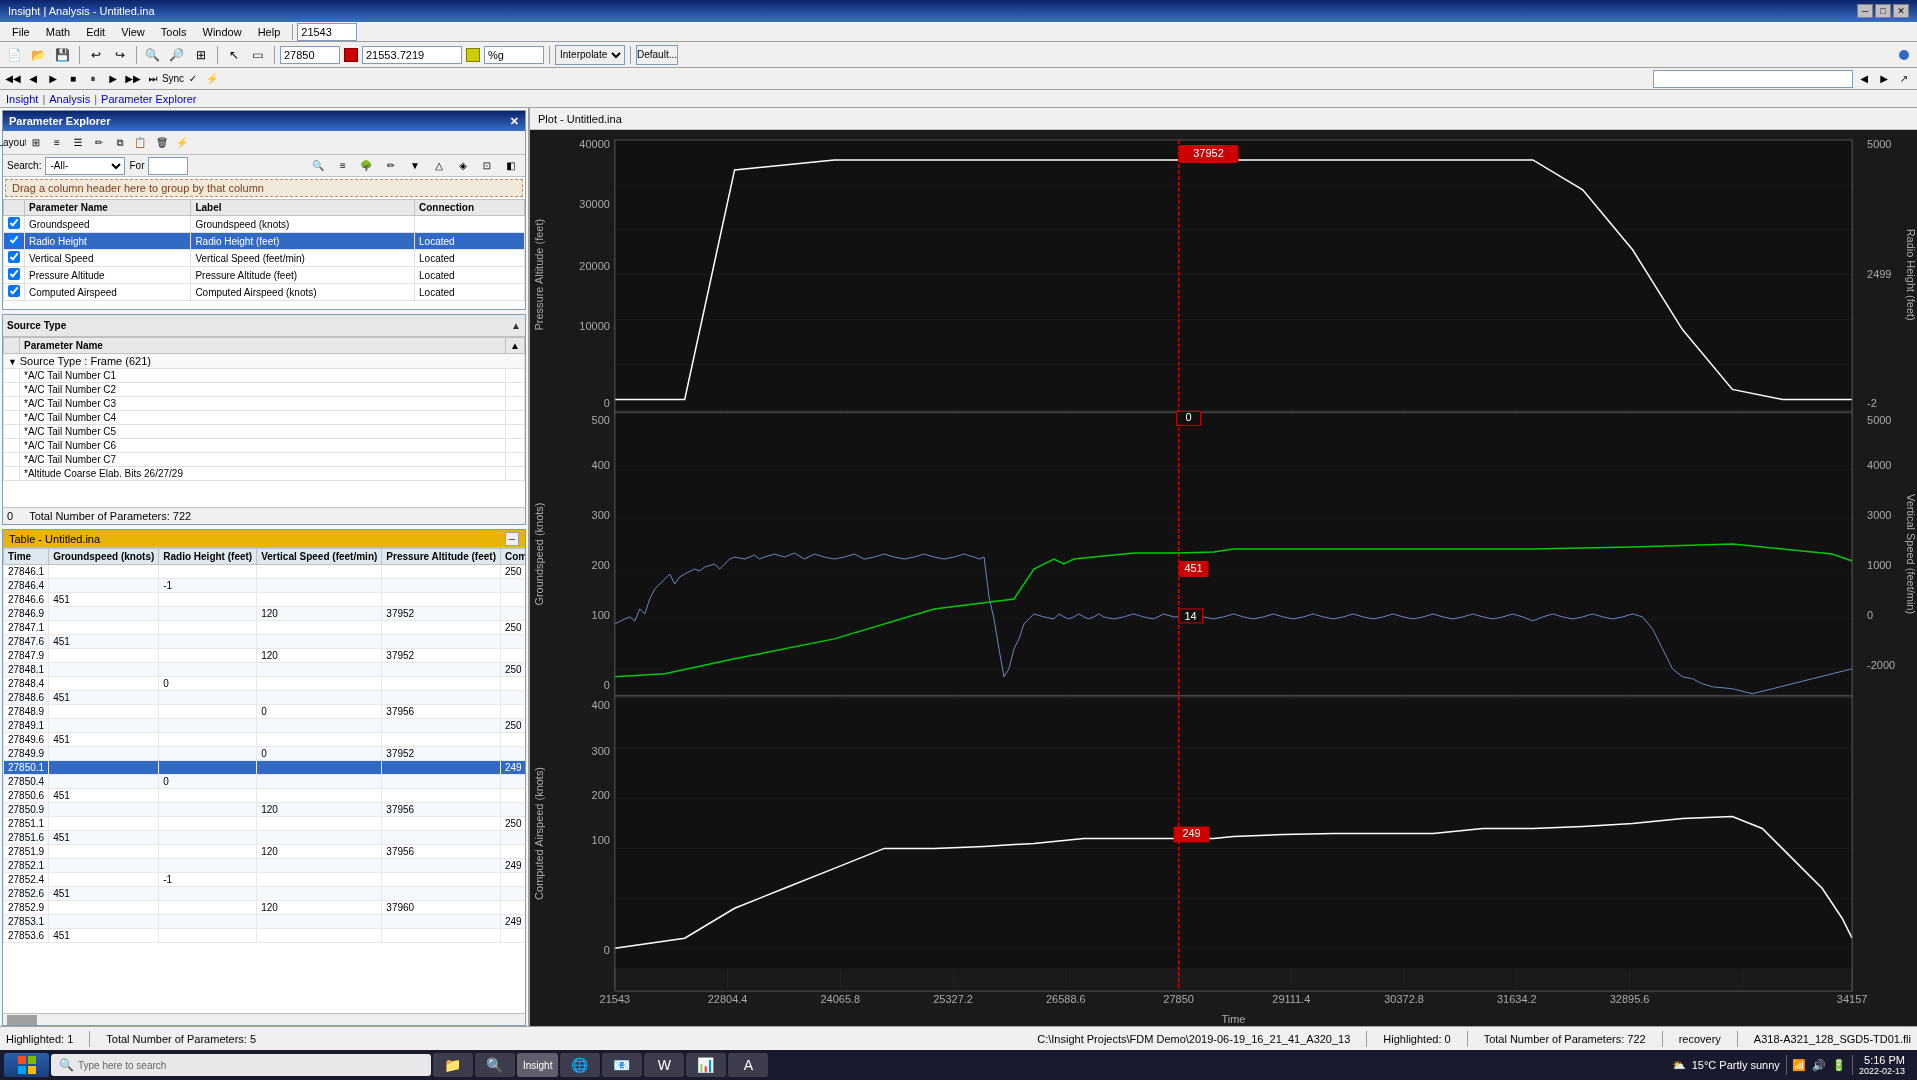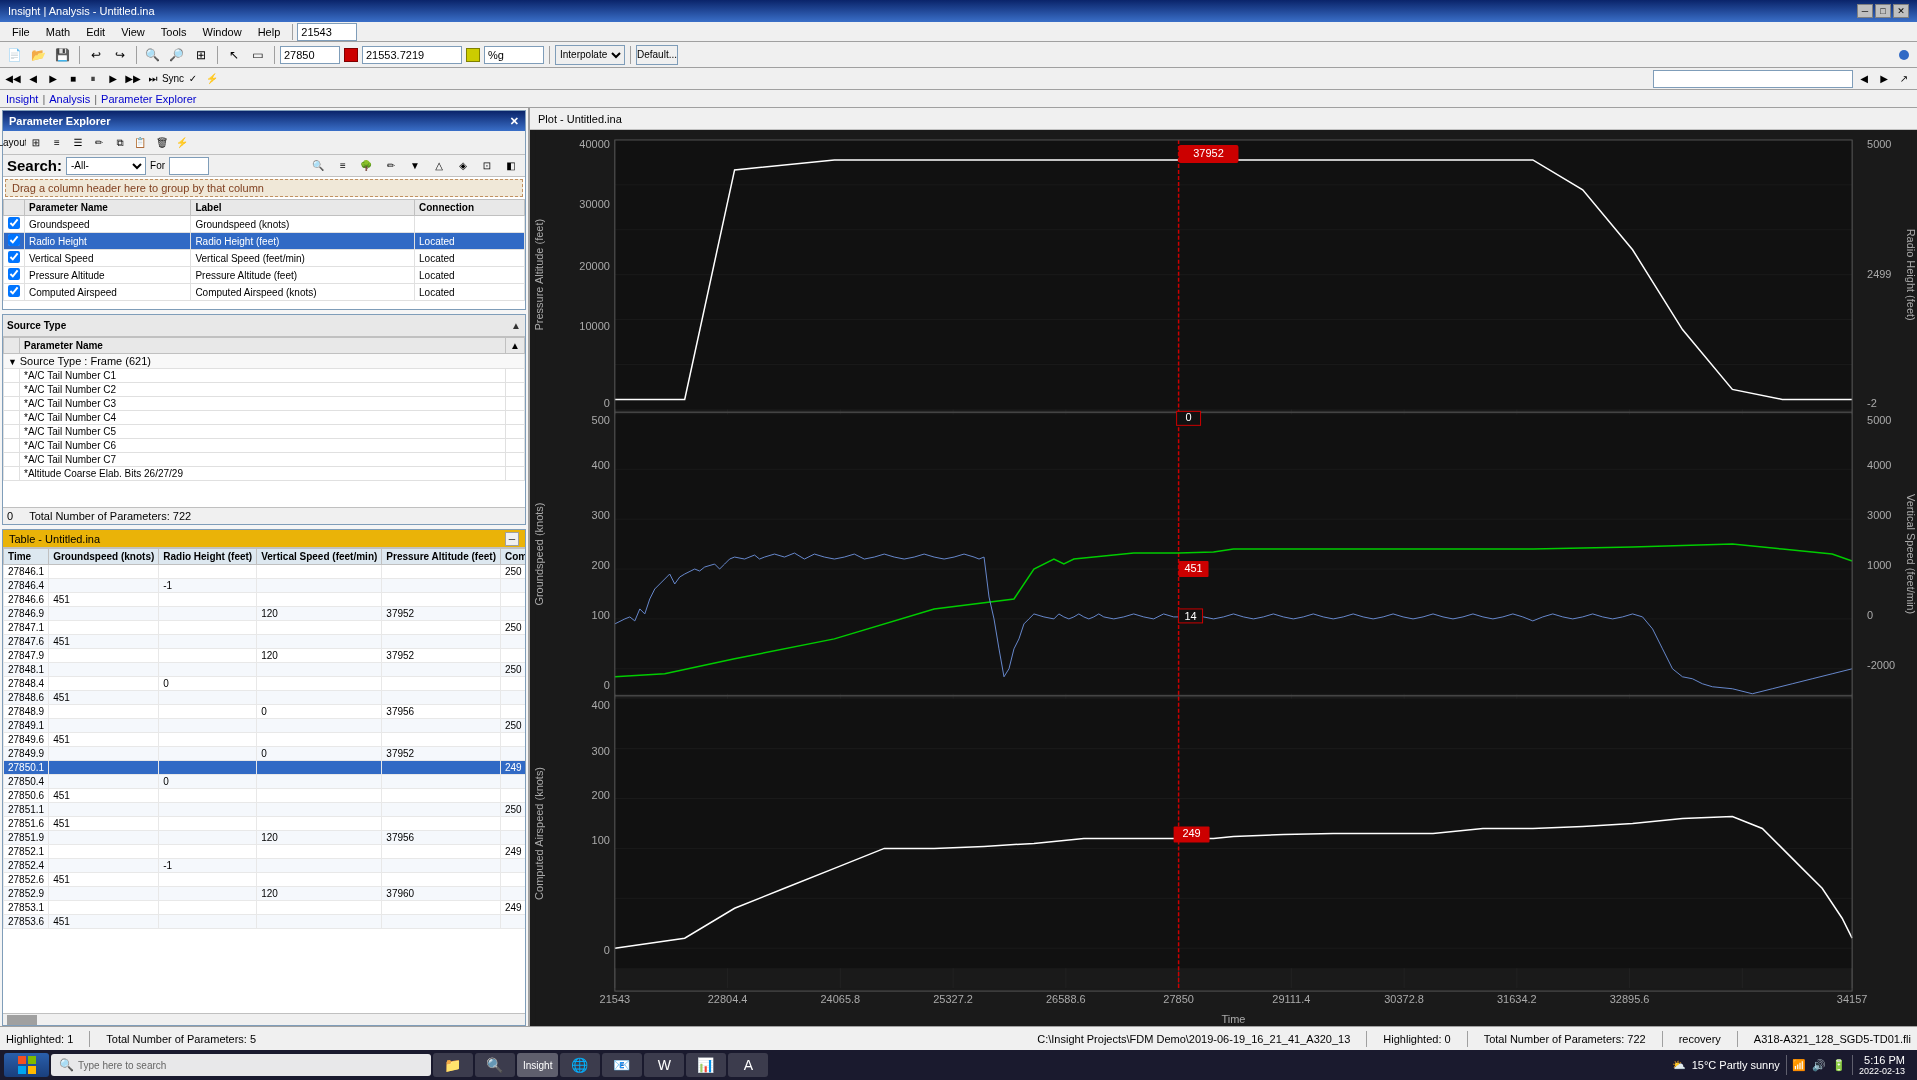--- a/index.html
+++ b/index.html
@@ -195,21 +195,21 @@
         <div class="panel-btn">≡</div>
         <div class="panel-btn">☰</div>
         <div class="panel-btn">✏</div>
         <div class="panel-btn">⧉</div>
         <div class="panel-btn">📋</div>
         <div class="panel-btn">🗑</div>
         <div class="panel-btn">⚡</div>
       </div>
 
       <div class="search-bar">
-        <span style="font-size:15px;font-weight:bold;">Search:</span>
+        <span style="font-size:10px;">Search:</span>
         <select class="search-select">
           <option>-All-</option>
         </select>
         <span style="font-size:10px;">For</span>
         <input class="search-input-small" type="text" style="">
         <div style="flex:1"></div>
         <div class="panel-btn">🔍</div>
         <div class="panel-btn">≡</div>
         <div class="panel-btn">🌳</div>
         <div class="panel-btn">✏</div>
@@ -493,20 +493,28 @@
     </tr>
               <tr>
       <td>27850.6</td>
       <td>451</td>
       <td></td>
       <td></td>
       <td></td>
       <td></td>
     </tr>
               <tr>
+      <td>27850.9</td>
+      <td></td>
+      <td></td>
+      <td>120</td>
+      <td>37956</td>
+      <td></td>
+    </tr>
+              <tr>
       <td>27851.1</td>
       <td></td>
       <td></td>
       <td></td>
       <td></td>
       <td>250</td>
     </tr>
               <tr>
       <td>27851.6</td>
       <td>451</td>

